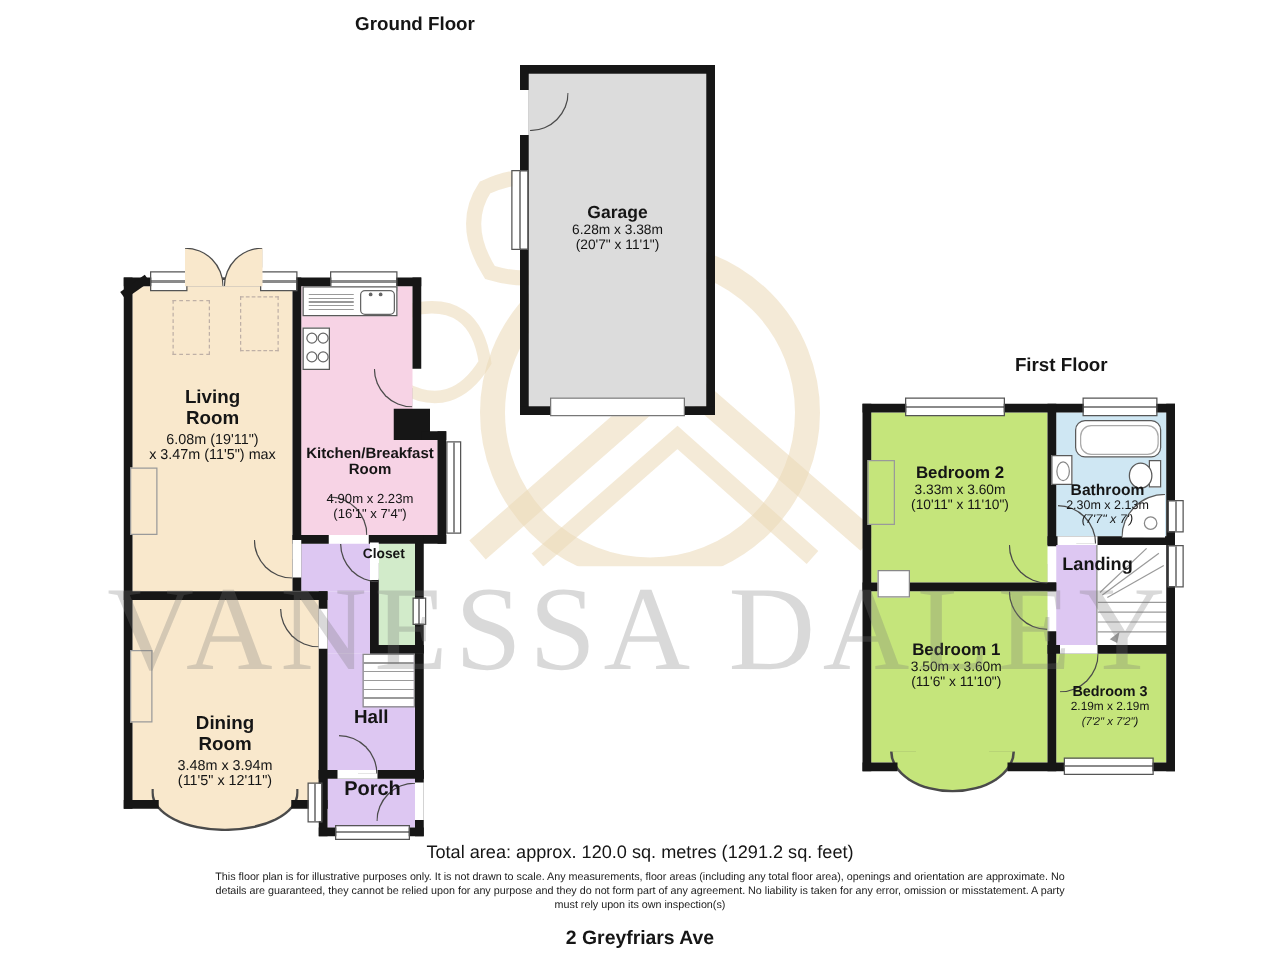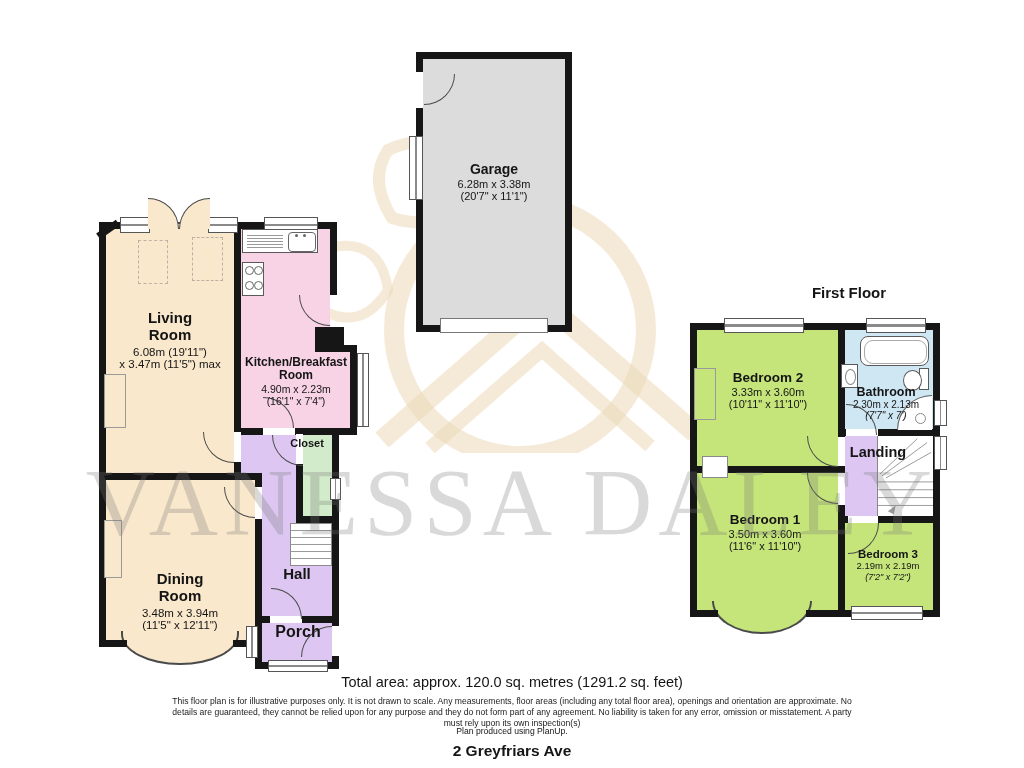--- a/index.html
+++ b/index.html
@@ -36,20 +36,21 @@
   <svg class="abs" style="left:270px;top:118px;width:480px;height:335px;" viewBox="0 0 480 335">
     <g fill="none" stroke="rgba(235,216,183,0.55)" stroke-width="20">
       <circle cx="250" cy="212" r="126"></circle>
       <path d="M 112,322 L 272,182 L 425,315"></path>
       <path d="M 160,330 L 272,232 L 380,328" stroke-width="14"></path>
       <path d="M 118,32 Q 175,6 205,62 Q 182,118 122,100 Q 98,62 118,32 Z" stroke-width="12"></path>
       <path d="M 58,130 Q 110,118 118,172 Q 92,214 52,192 Q 40,152 58,130 Z" stroke-width="10"></path>
     </g>
   </svg>
 
+  <div class="lbl" style="left:237px;top:12px;width:190px;font-size:15px;font-weight:bold;">Ground Floor</div>
   <div class="lbl" style="left:774px;top:285px;width:150px;font-size:15px;font-weight:bold;">First Floor</div>
 
   <div>
     <div class="f" style="left: 423px; top: 59px; width: 142px; height: 266px; background-color: rgb(220, 220, 220);"></div>
     <div class="w" style="left: 416px; top: 52px; width: 156px; height: 7px; background-color: rgb(22, 22, 22);"></div>
     <div class="w" style="left: 416px; top: 52px; width: 7px; height: 280px; background-color: rgb(22, 22, 22);"></div>
     <div class="w" style="left: 565px; top: 52px; width: 7px; height: 280px; background-color: rgb(22, 22, 22);"></div>
     <div class="w" style="left: 416px; top: 325px; width: 156px; height: 7px; background-color: rgb(22, 22, 22);"></div>
     <div class="gap" style="left:414px;top:72px;width:9px;height:36px;"></div>
     <div class="arc br" style="left:424px;top:74px;width:31px;height:31px;"></div>
@@ -145,21 +146,21 @@
 
     <div class="lbl" style="left:90px;top:310px;width:160px;">
       <div class="rn" style="font-size:15px;">Living</div>
       <div class="rn" style="font-size:15px;">Room</div>
       <div style="font-size:11.5px;margin-top:2px;">6.08m (19'11")</div>
       <div style="font-size:11.5px;">x 3.47m (11'5") max</div>
     </div>
     <div class="lbl" style="left:236px;top:356px;width:120px;">
       <div class="rn" style="font-size:12px;">Kitchen/Breakfast</div>
       <div class="rn" style="font-size:12px;">Room</div>
-      <div style="font-size:10.5px;margin-top:1px;">4.90m x 2.23m</div>
+      <div style="font-size:10.5px;margin-top:11px;">4.90m x 2.23m</div>
       <div style="font-size:10.5px;">(16'1" x 7'4")</div>
     </div>
     <div class="lbl" style="left:100px;top:525px;width:160px;">
       <div class="rn" style="font-size:15px;margin-top:46px;">Dining</div>
       <div class="rn" style="font-size:15px;">Room</div>
       <div style="font-size:11.5px;margin-top:2px;">3.48m x 3.94m</div>
       <div style="font-size:11.5px;">(11'5" x 12'11")</div>
     </div>
     <div class="lbl rn" style="left:277px;top:437px;width:60px;font-size:11px;">Closet</div>
     <div class="lbl rn" style="left:267px;top:566px;width:60px;font-size:15px;">Hall</div>
@@ -248,15 +249,14 @@
       <div class="rn" style="font-size:11.5px;">Bedroom 3</div>
       <div style="font-size:9.5px;">2.19m x 2.19m</div>
       <div style="font-size:9px;font-style:italic;">(7'2" x 7'2")</div>
     </div>
   </div>
 
   <div class="wm" style="left:0;top:447px;width:1024px;font-family:'Liberation Serif',serif;font-size:96px;letter-spacing:6px;color:rgba(120,120,120,0.28);">VANESSA DALEY</div>
 
   <div class="footer" style="top:674px;font-size:14.5px;">Total area: approx. 120.0 sq. metres (1291.2 sq. feet)</div>
   <div class="footer" style="top:696px;left:162px;width:700px;font-size:8.6px;line-height:1.3;color:#1b1b1b;">This floor plan is for illustrative purposes only. It is not drawn to scale. Any measurements, floor areas (including any total floor area), openings and orientation are approximate. No details are guaranteed, they cannot be relied upon for any purpose and they do not form part of any agreement. No liability is taken for any error, omission or misstatement. A party must rely upon its own inspection(s)</div>
-  <div class="footer" style="top:726px;font-size:8.6px;">Plan produced using PlanUp.</div>
   <div class="footer" style="top:742px;font-size:15.5px;font-weight:bold;">2 Greyfriars Ave</div>
 </div>
 
 </body></html>

